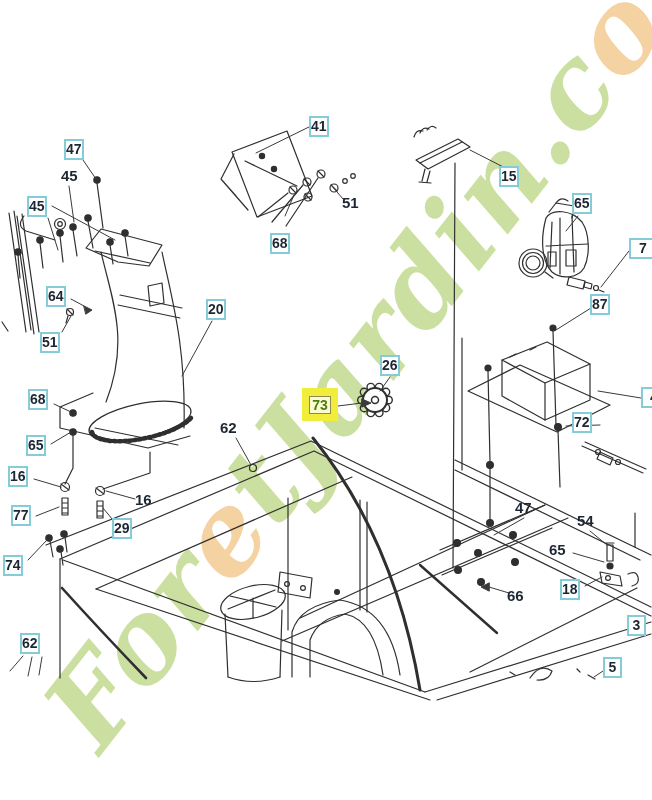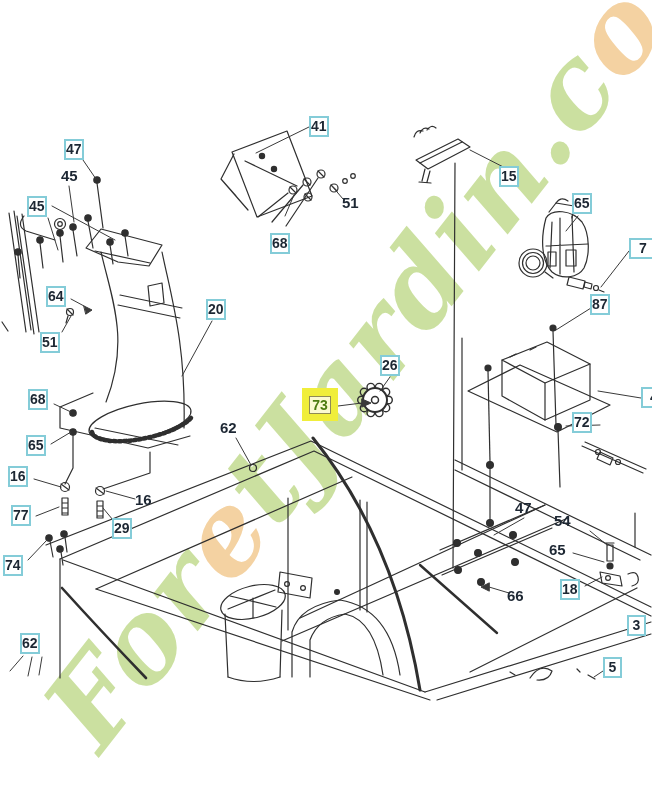--- a/index.html
+++ b/index.html
@@ -318,17 +318,17 @@
 
   <div class="hl" style="left:302px;top:388px">
     <span>73</span>
   </div>
 
   <div class="plain" style="left:61px;top:167px">45</div>
   <div class="plain" style="left:342px;top:194px">51</div>
   <div class="plain" style="left:220px;top:419px">62</div>
   <div class="plain" style="left:135px;top:491px">16</div>
   <div class="plain" style="left:515px;top:499px">47</div>
-  <div class="plain" style="left:554px;top:512px">54</div>
+  <div class="plain" style="left:577px;top:512px">54</div>
   <div class="plain" style="left:549px;top:541px">65</div>
   <div class="plain" style="left:507px;top:587px">66</div>
 
 </div>
 
 </body></html>

